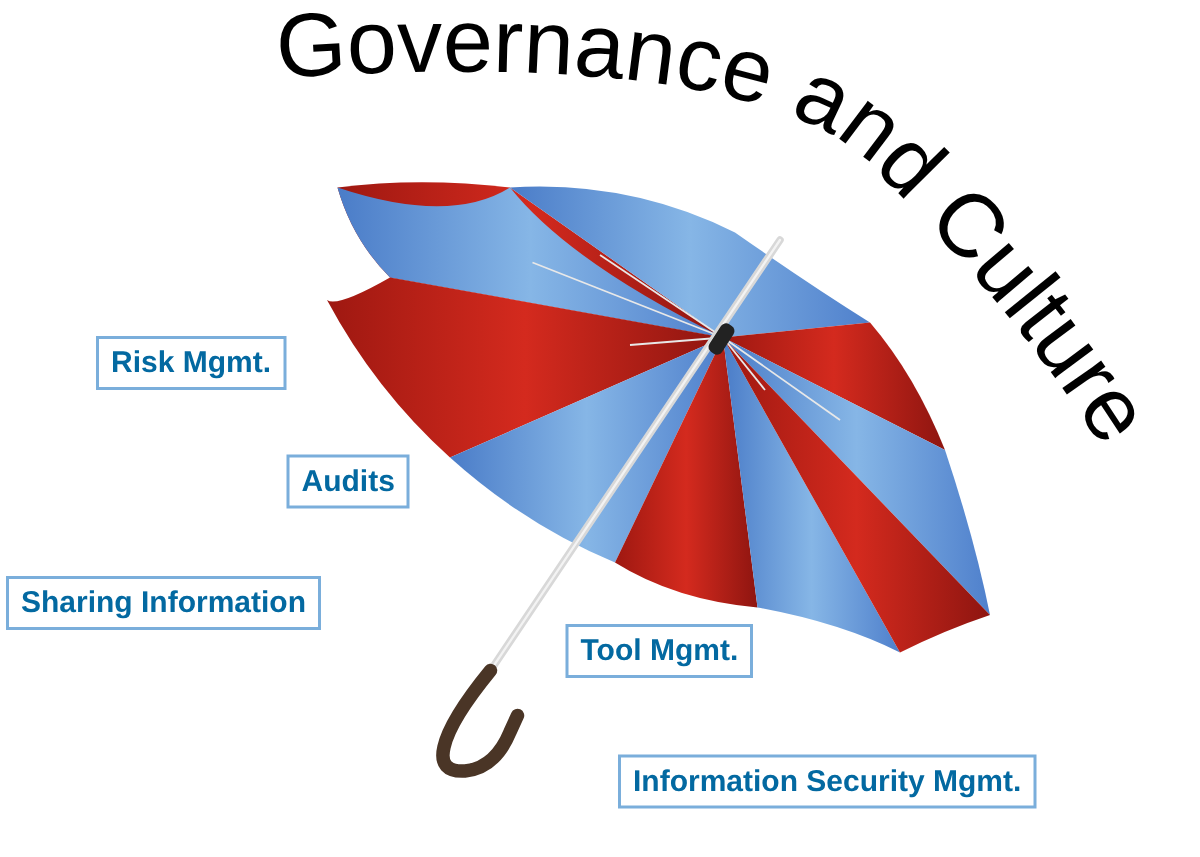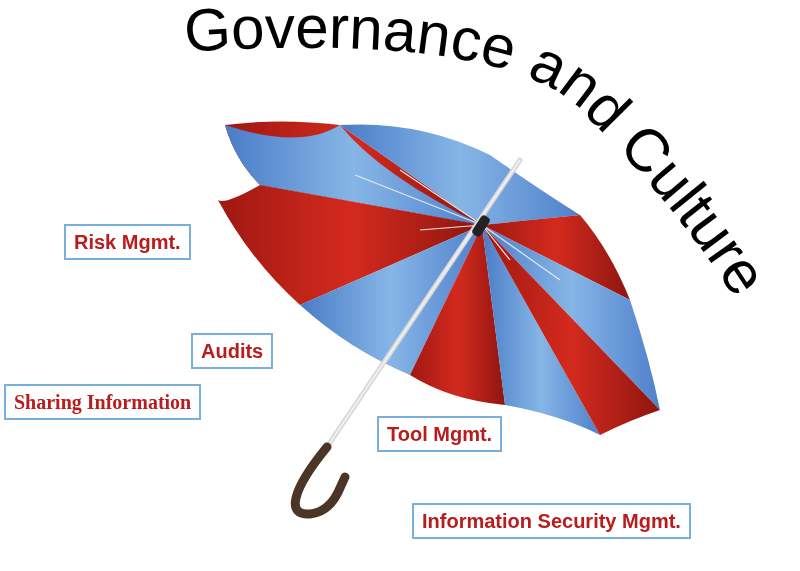--- a/index.html
+++ b/index.html
@@ -1,20 +1,20 @@
 <!DOCTYPE html>
 <html><head>
 <meta charset="utf-8">
 <style>
   html, body { margin:0; padding:0; }
   body { width:800px; height:571px; background:#ffffff; position:relative; overflow:hidden;
          font-family:"Liberation Sans", sans-serif; }
   .stage { position:absolute; left:0; top:0; width:800px; height:571px; }
   .label-box { position:absolute; background:#fff; border:2px solid #7aaedb;
-               font-family:"Liberation Sans", sans-serif; font-weight:bold; color:#b91c1c;
+               font-family:"Liberation Sans", sans-serif; font-weight:bold; color:#0369a1;
                font-size:20px; line-height:28px; padding:2px 8px; white-space:nowrap; box-sizing:border-box; }
   .title-svg { position:absolute; left:0; top:0; }
 </style>
 </head>
 <body>
 
 <div class="stage">
 
   <svg width="800" height="571" viewBox="0 0 800 571" style="position:absolute;left:0;top:0">
     <defs>
@@ -60,18 +60,18 @@
   <svg class="title-svg" width="800" height="571" viewBox="0 0 800 571">
     <defs>
       <path id="titlearc" d="M185,52 Q520,30 590,120 Q720,250 785,390"></path>
     </defs>
     <text font-family="Liberation Sans, sans-serif" font-size="60" fill="#000">
       <textPath href="#titlearc">Governance and Culture</textPath>
     </text>
   </svg>
 
   <div class="label-box" style="left:64px;top:224px;">Risk Mgmt.</div>
-  <div class="label-box" style="left:191px;top:303px;margin-top:30px;">Audits</div>
-  <div class="label-box" style="left:4px;top:384px;font-family:Liberation Serif, serif;">Sharing Information</div>
+  <div class="label-box" style="left:191px;top:303px;">Audits</div>
+  <div class="label-box" style="left:4px;top:384px;">Sharing Information</div>
   <div class="label-box" style="left:377px;top:416px;">Tool Mgmt.</div>
   <div class="label-box" style="left:412px;top:503px;">Information Security Mgmt.</div>
 
 </div>
 
 </body></html>

